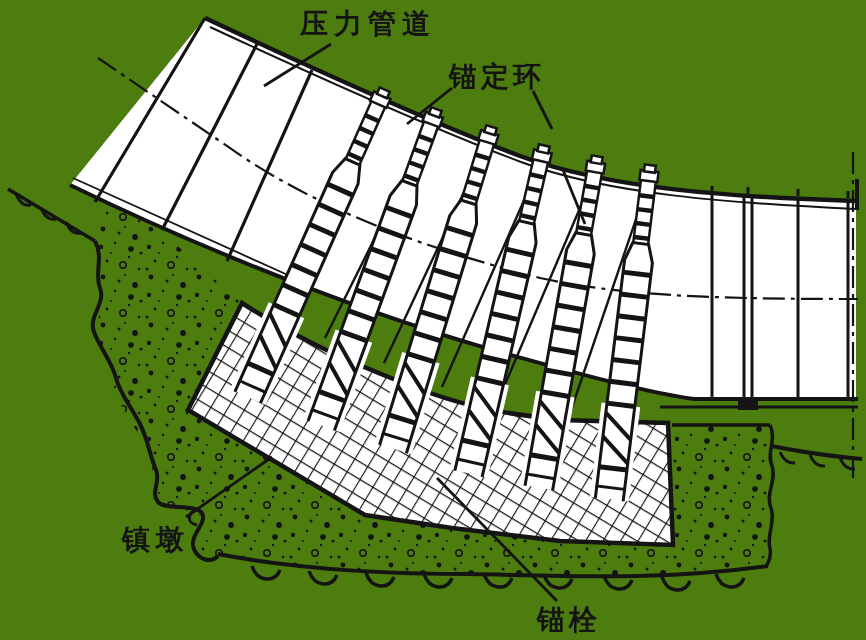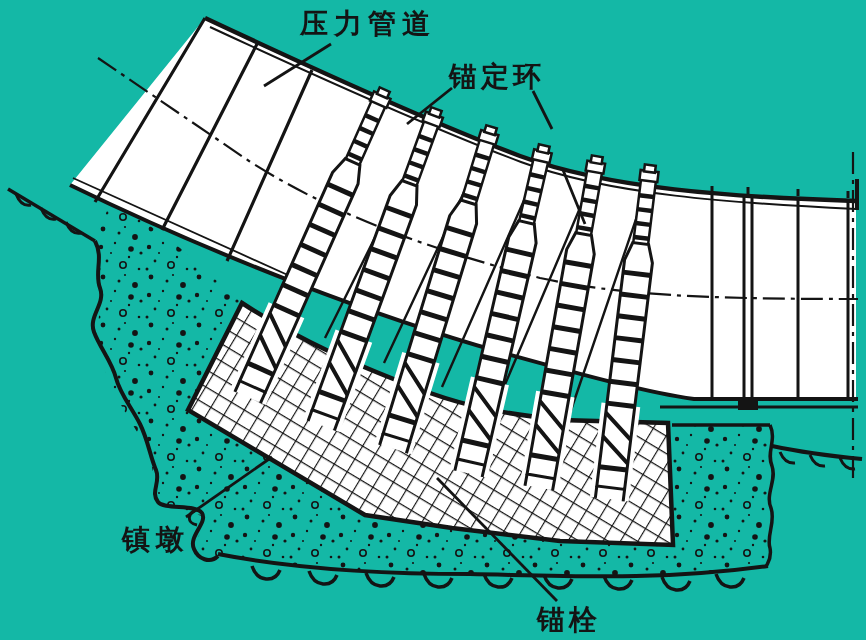--- a/index.html
+++ b/index.html
@@ -1,18 +1,18 @@
 <!DOCTYPE html>
 <html lang="zh"><head>
 <meta charset="utf-8">
 <style>
   html,body{margin:0;padding:0;background:#ffffff;}
   body{width:866px;height:640px;overflow:hidden;
        font-family:"Liberation Serif","DejaVu Serif",serif;}
-  .figure-wrap{position:relative;width:866px;height:640px;background:#14b8a6;}
+  .figure-wrap{position:relative;width:866px;height:640px;background:#4d7c0f;}
   svg{display:block;}
   text.dlabel{fill:#141414;font-size:28px;font-weight:600;
               font-family:"Liberation Serif","DejaVu Serif",serif;}
 </style>
 </head>
 <body>
 
 <div class="figure-wrap">
 <svg width="866" height="640" viewBox="0 0 866 640" xmlns="http://www.w3.org/2000/svg">
 

